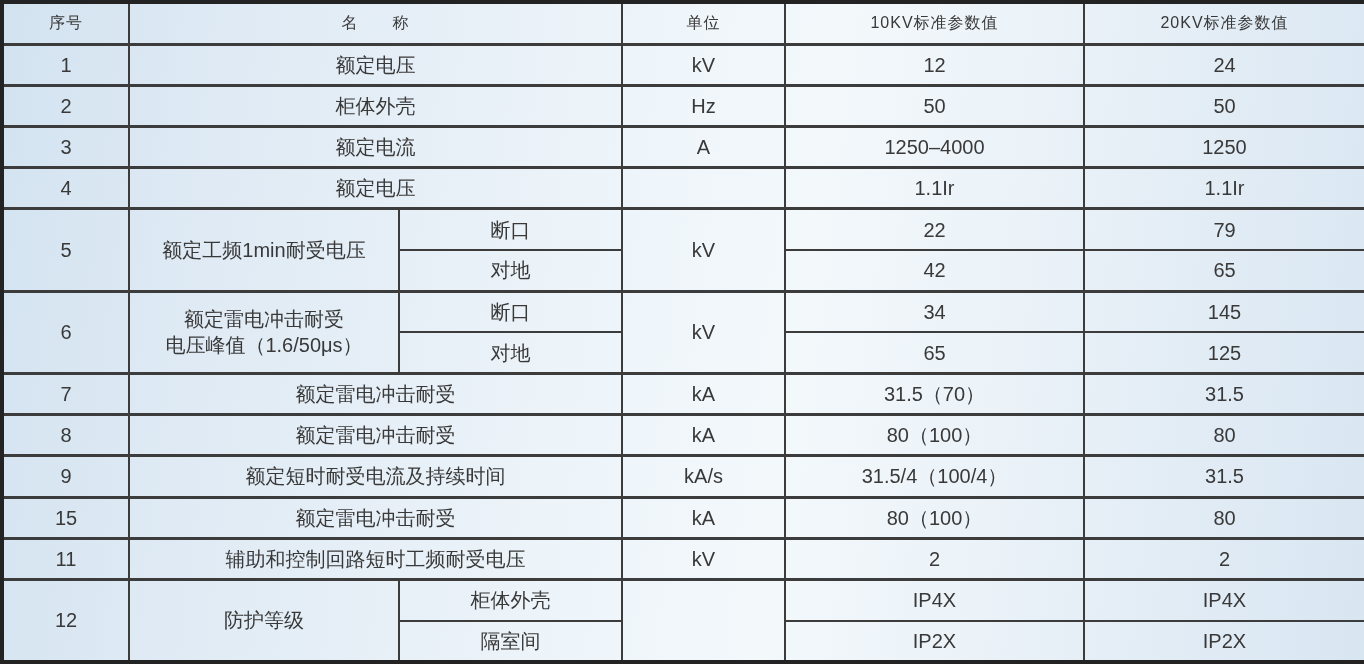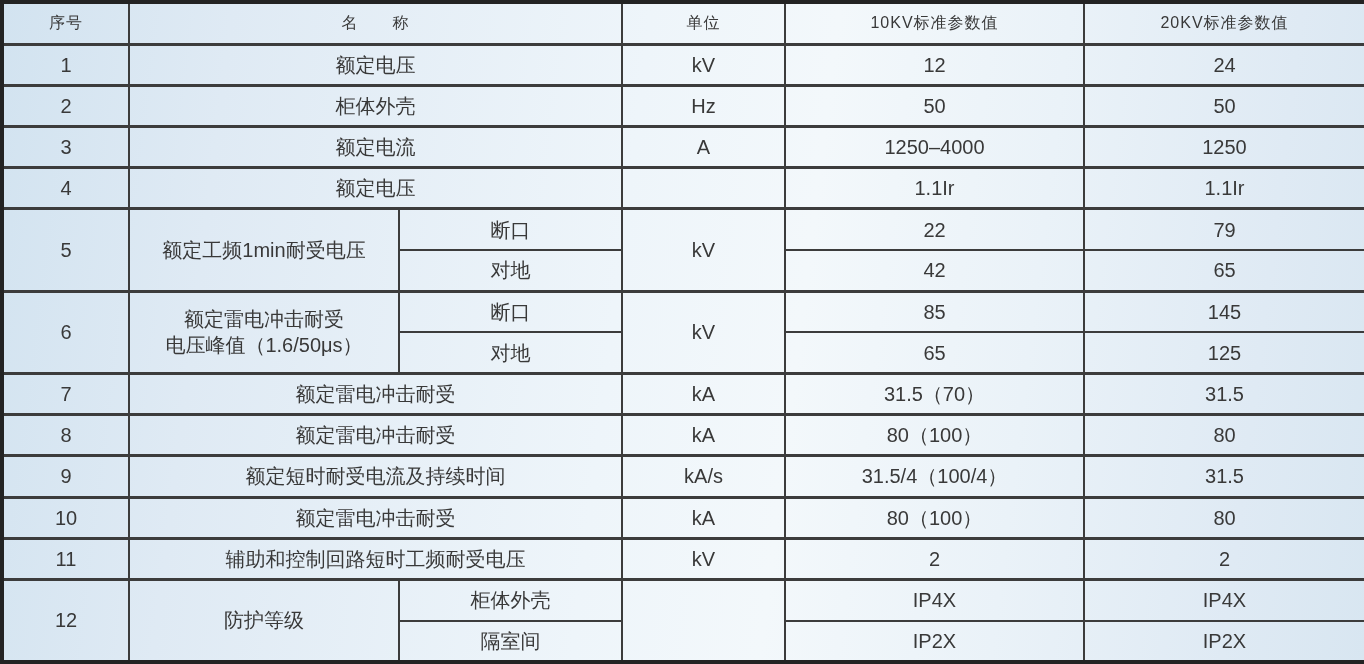--- a/index.html
+++ b/index.html
@@ -109,21 +109,21 @@
         <td>42</td>
         <td>65</td>
       </tr>
 
       <tr class="mj">
         <td rowspan="2">6</td>
         <td rowspan="2">额定雷电冲击耐受
 电压峰值（1.6/50μs）</td>
         <td>断口</td>
         <td rowspan="2">kV</td>
-        <td>85</td>
+        <td>34</td>
         <td>145</td>
       </tr>
       <tr>
         <td>对地</td>
         <td>65</td>
         <td>125</td>
       </tr>
 
       <tr class="mj">
         <td>7</td>
@@ -143,21 +143,21 @@
 
       <tr class="mj">
         <td>9</td>
         <td colspan="2">额定短时耐受电流及持续时间</td>
         <td>kA/s</td>
         <td>31.5/4（100/4）</td>
         <td>31.5</td>
       </tr>
 
       <tr class="mj">
-        <td>10</td>
+        <td>15</td>
         <td colspan="2">额定雷电冲击耐受</td>
         <td>kA</td>
         <td>80（100）</td>
         <td>80</td>
       </tr>
 
       <tr class="mj">
         <td>11</td>
         <td colspan="2">辅助和控制回路短时工频耐受电压</td>
         <td>kV</td>

